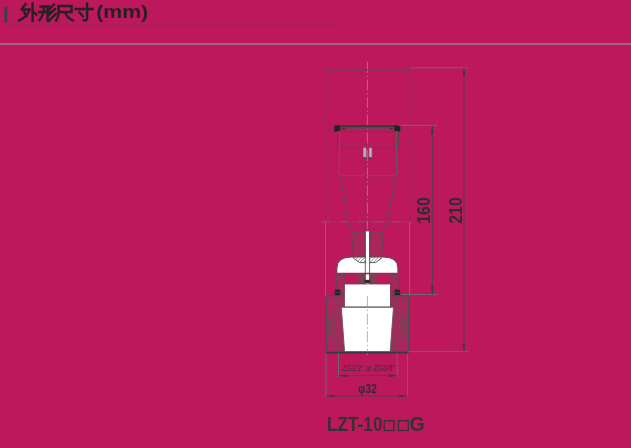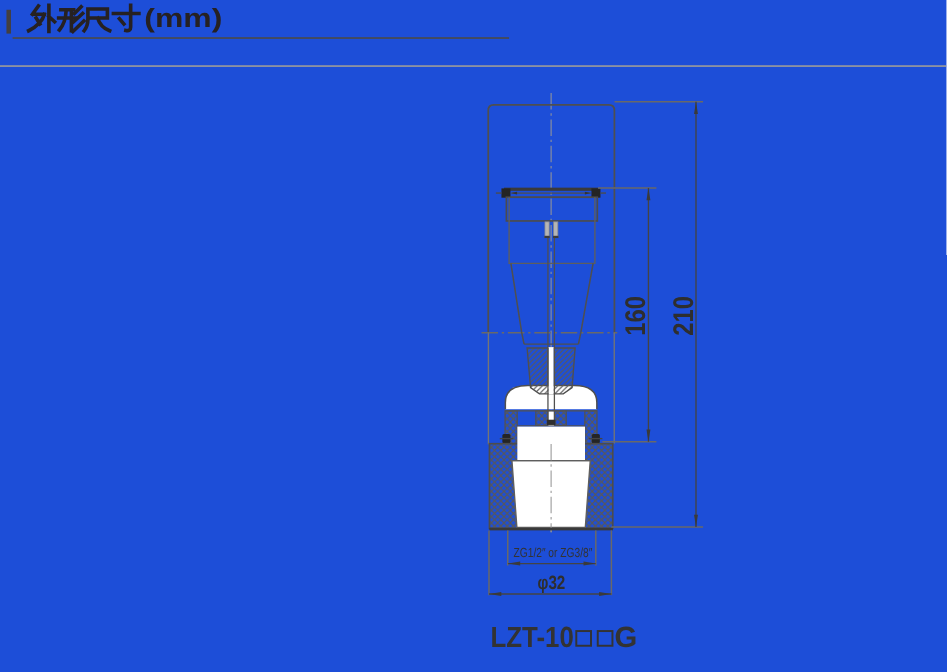--- a/index.html
+++ b/index.html
@@ -1,16 +1,16 @@
 <!DOCTYPE html>
 <html><head>
 <meta charset="utf-8">
 <style>
   html,body{margin:0;padding:0;background:#ffffff;}
-  #page{position:relative;width:631px;height:448px;background:#1d4ed8;overflow:hidden;
+  #page{position:relative;width:631px;height:448px;background:#be185d;overflow:hidden;
         font-family:"Liberation Sans",sans-serif;}
   svg{position:absolute;left:0;top:0;}
 </style>
 </head>
 <body>
 <div id="page">
 <svg width="631" height="448" viewBox="0 0 631 448">
   <defs>
     <pattern id="xhatch" width="4.2" height="4.2" patternUnits="userSpaceOnUse">
       <path d="M-1,5.2 L5.2,-1 M-1,-1 L5.2,5.2" stroke="#585858" stroke-width="0.8" fill="none"></path>

